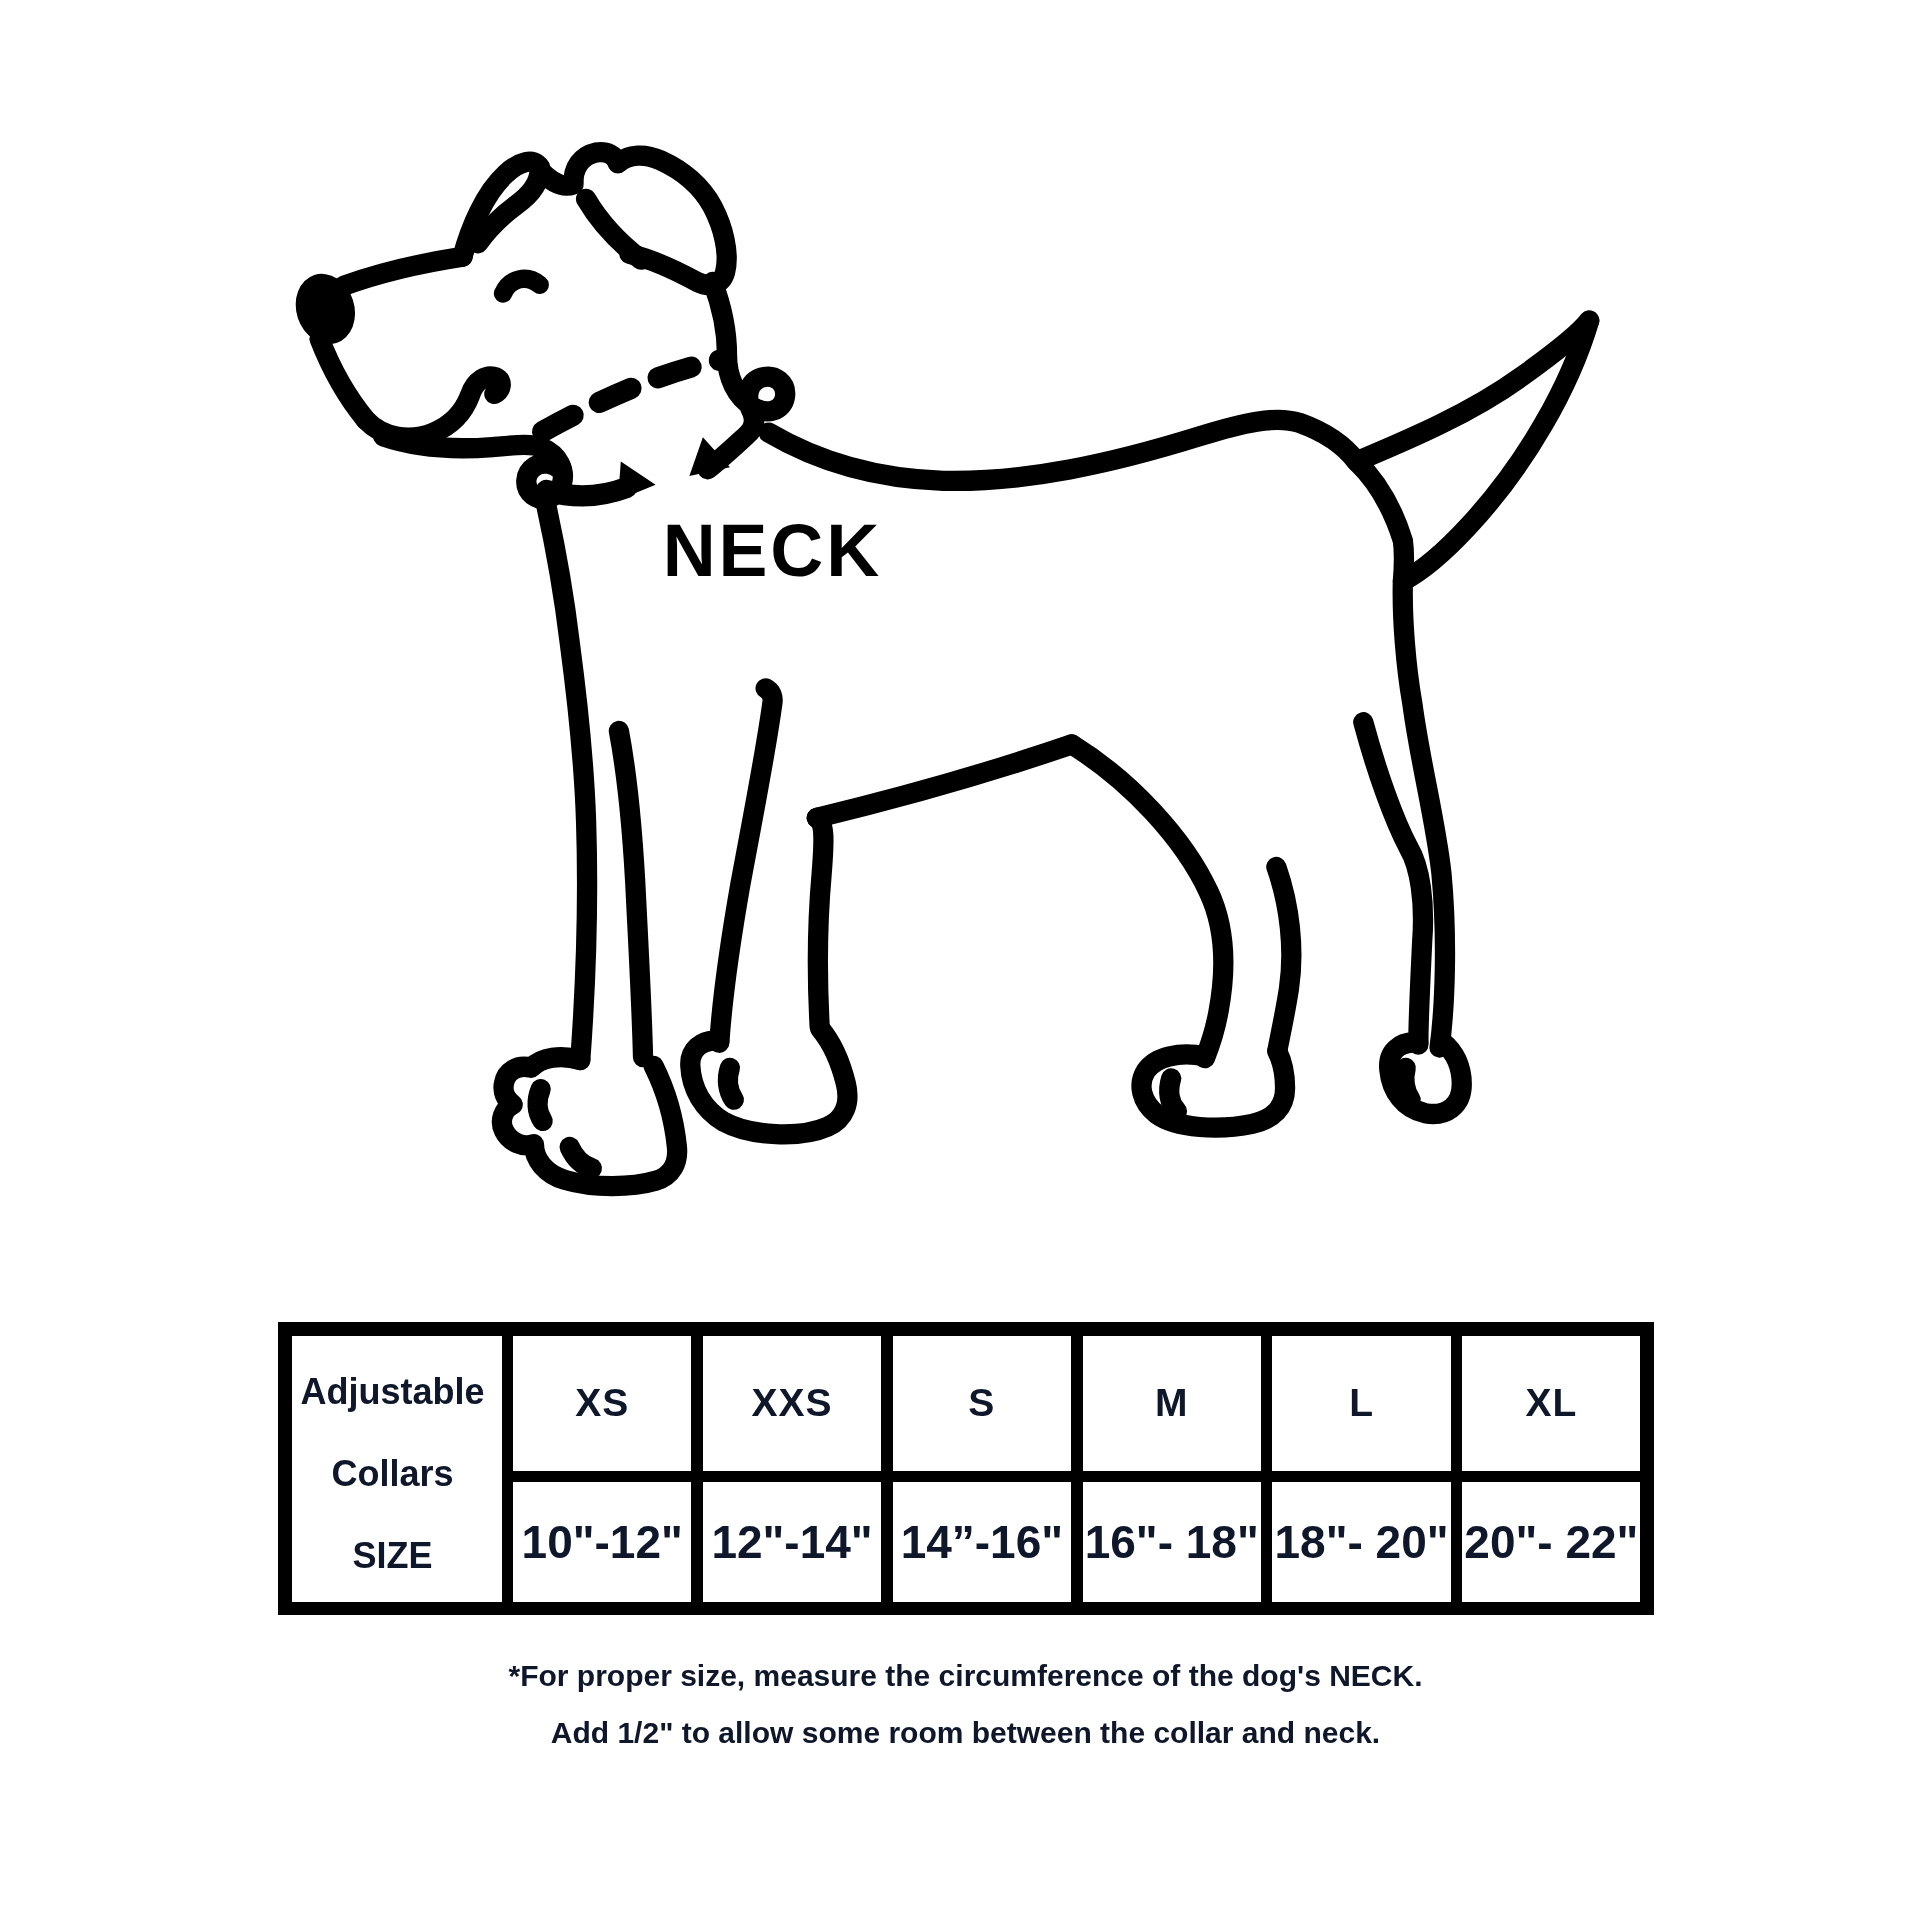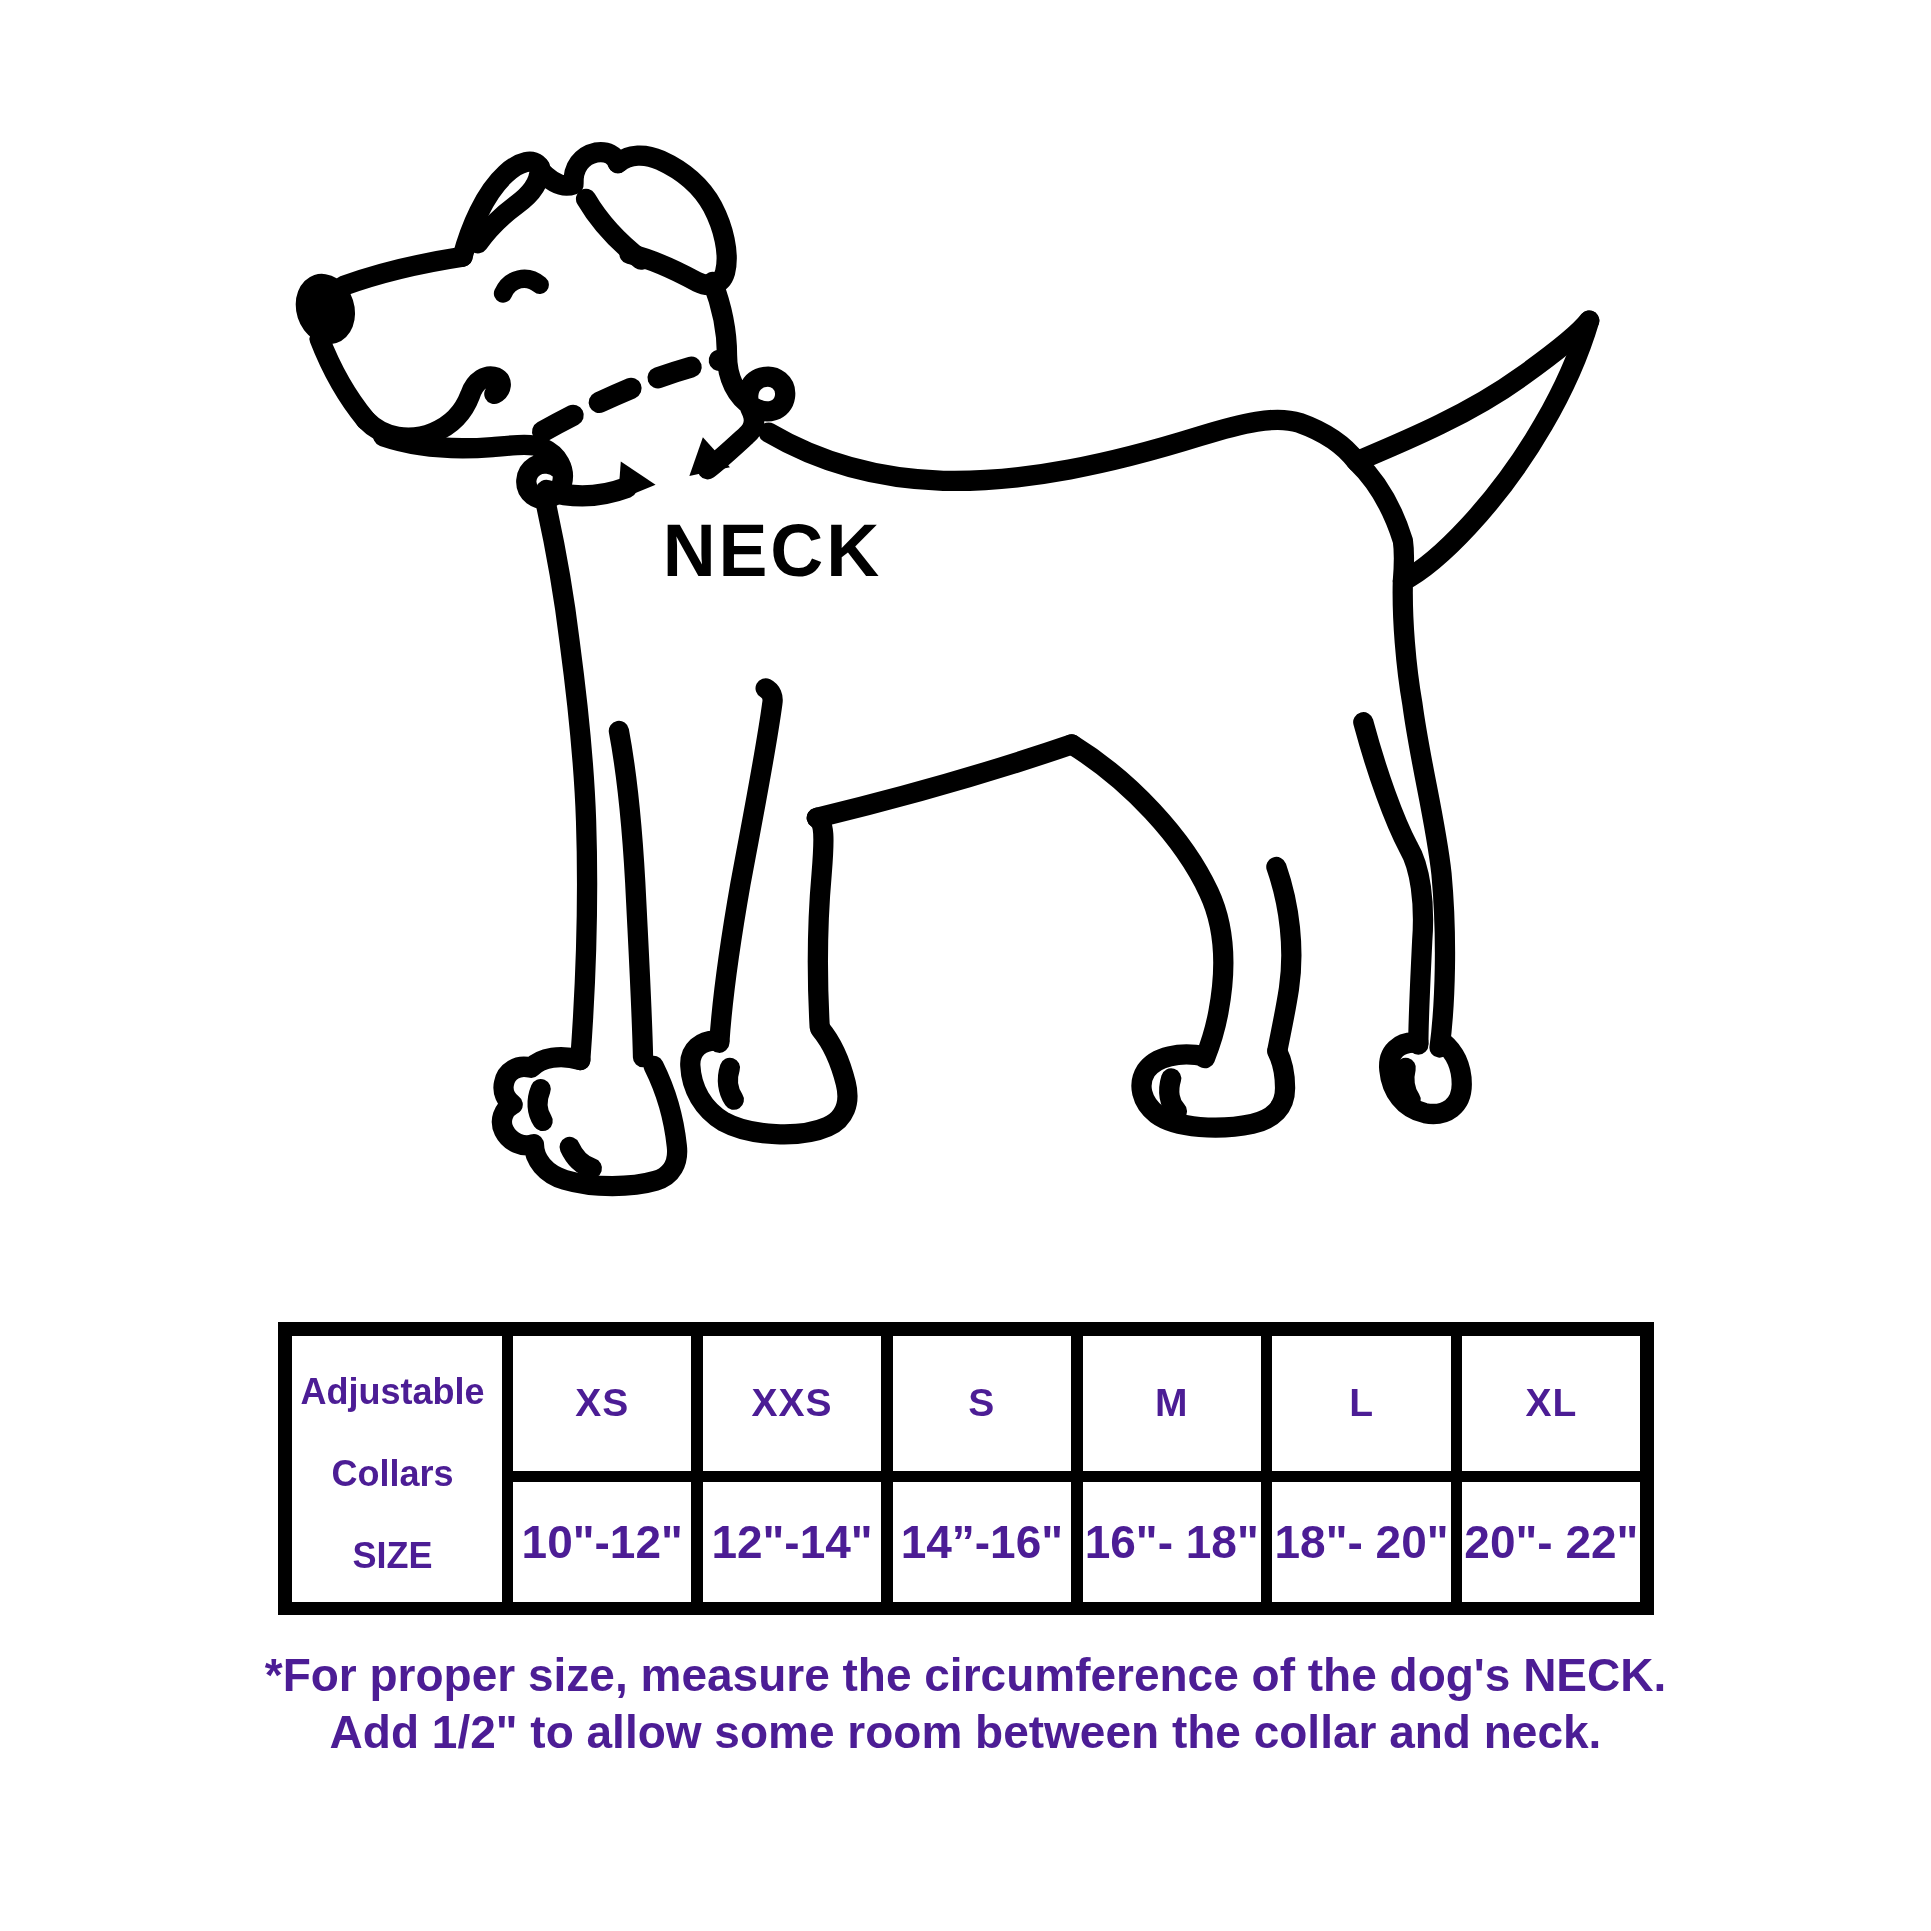--- a/index.html
+++ b/index.html
@@ -1,39 +1,39 @@
 <!DOCTYPE html>
 <html><head>
 <meta charset="utf-8">
 <style>
   html,body{margin:0;padding:0;background:#ffffff;}
   #canvas{
     position:relative;width:1931px;height:1931px;background:#ffffff;overflow:hidden;
-    font-family:"Liberation Sans", sans-serif;color:#4c1d95;
+    font-family:"Liberation Sans", sans-serif;color:#0f172a;
   }
   #dog-svg{position:absolute;left:0;top:0;width:1931px;height:1931px;}
   
   .size-table{
     position:absolute;left:278px;top:1322px;width:1376px;height:293px;
     background:#000;box-sizing:border-box;padding:13.5px;
     display:grid;grid-template-columns:210px repeat(6,1fr);
     grid-template-rows:135px 1fr;grid-gap:11.6px;
   }
   .cell{background:#fff;display:flex;align-items:center;justify-content:center;}
   .corner-cell{
     grid-row:1 / 3;flex-direction:column;justify-content:space-between;
     padding:35px 8px 25px 0;box-sizing:border-box;
     font-size:36px;font-weight:600;
   }
   .size-head{font-size:39px;font-weight:600;letter-spacing:1px;}
   .size-range{font-size:46px;font-weight:600;letter-spacing:0px;white-space:nowrap;}
   
   .footnote{
     position:absolute;left:0;top:1647px;width:1931px;text-align:center;
-    font-size:46px;line-height:57px;font-weight:600;
+    font-size:30px;line-height:57px;font-weight:600;
   }
 </style>
 </head>
 <body>
 
 <div id="canvas">
 
   <svg id="dog-svg" viewBox="0 0 2000 2000" xmlns="http://www.w3.org/2000/svg">
     <g stroke="#000" fill="none" stroke-width="21" stroke-linecap="round" stroke-linejoin="round">
 

